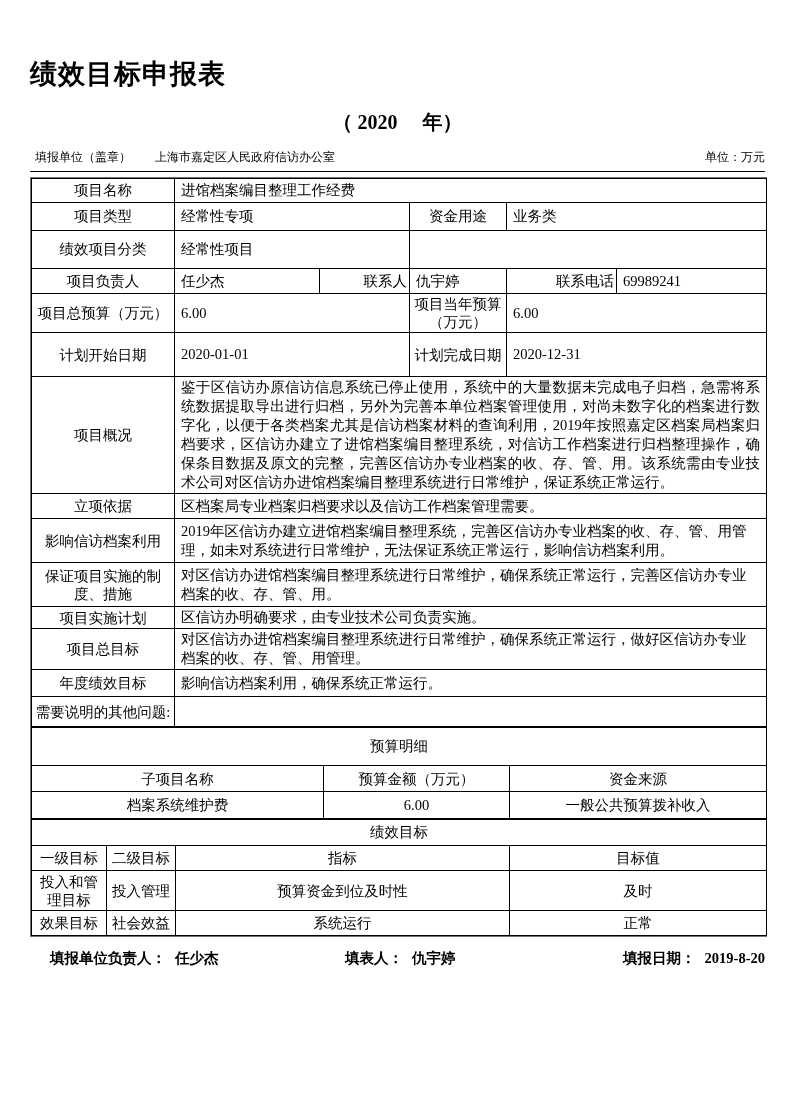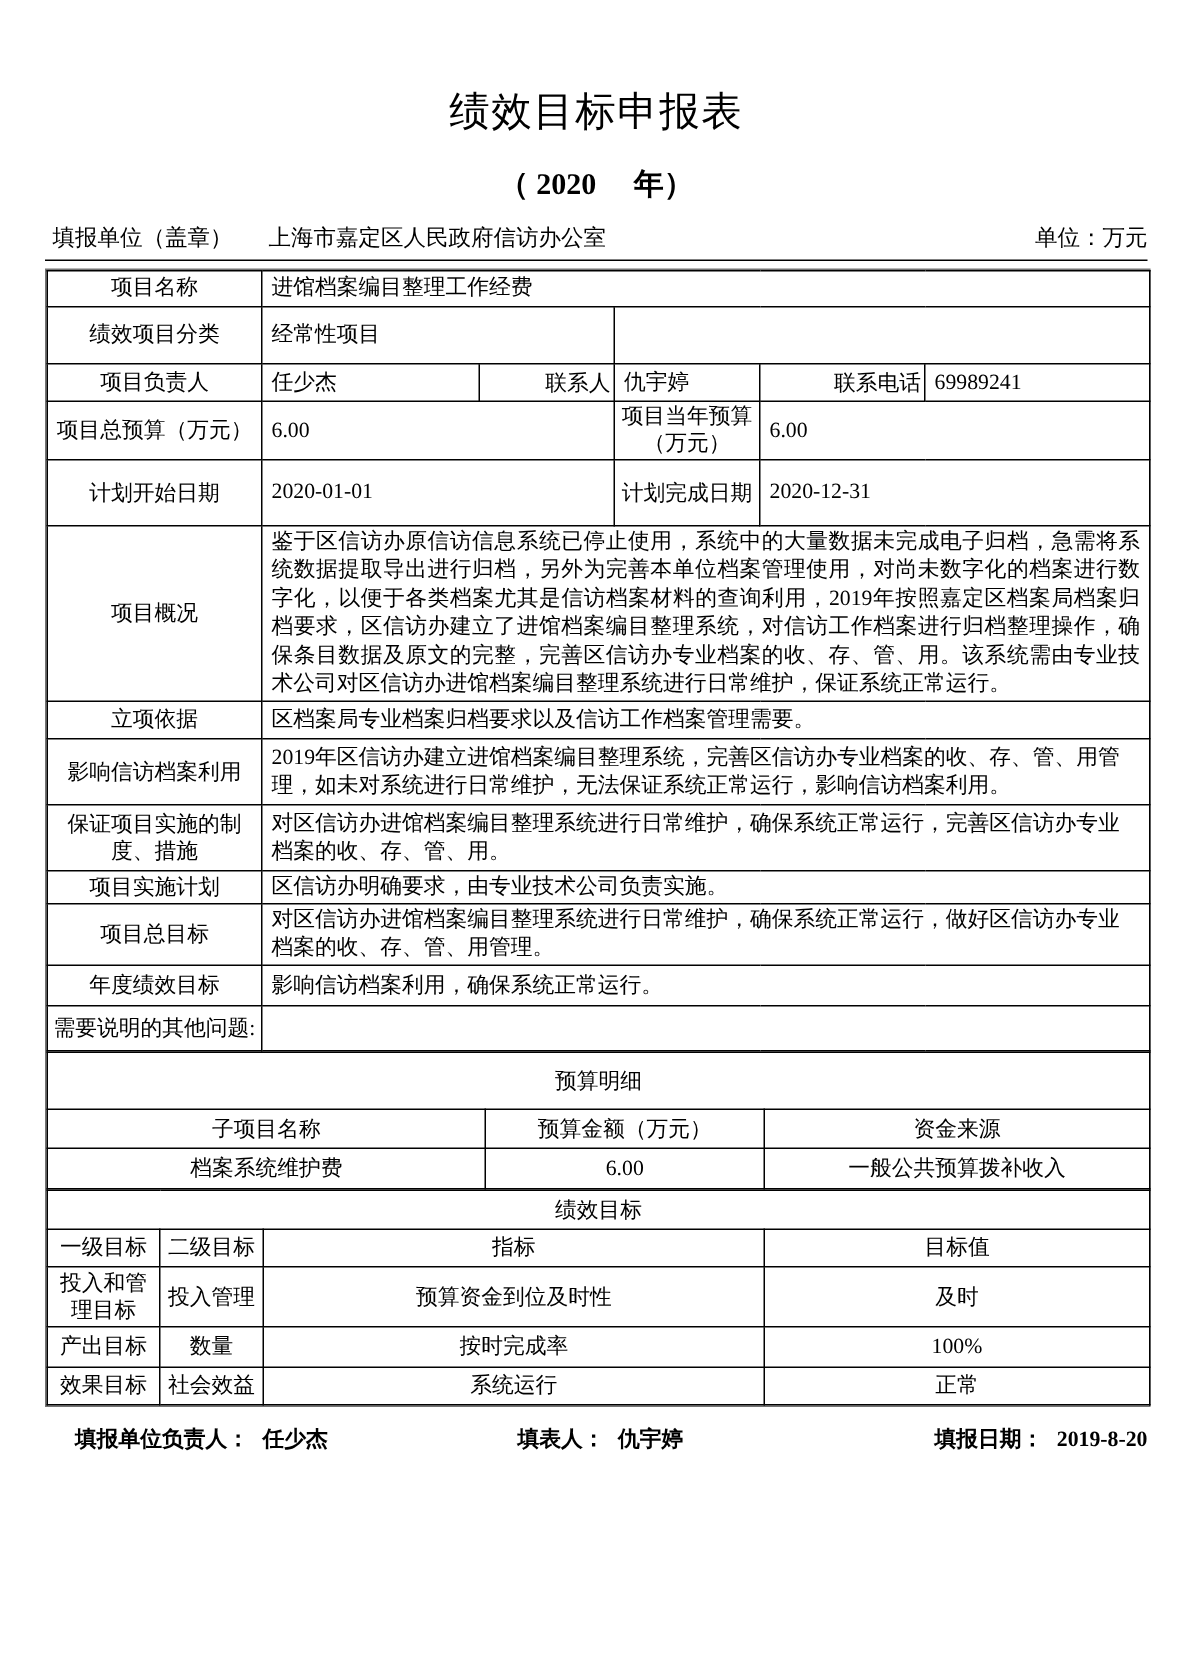--- a/index.html
+++ b/index.html
@@ -4,33 +4,33 @@
 <style>
   html,body { margin:0; padding:0; background:#ffffff; }
   body {
     width:794px; height:1108px; overflow:hidden;
     font-family:"Liberation Serif","DejaVu Serif",serif;
     color:#000;
   }
   .page { position:relative; width:794px; height:1108px; box-sizing:border-box; padding:0 29px 0 30px; }
 
   .doc-title {
-    margin:56px 0 0 0; text-align:center;
+    margin:56px 0 0 0; 
     font-family:"Liberation Sans","DejaVu Sans",sans-serif;
-    font-size:27px; font-weight:normal; letter-spacing:1px;
+    font-size:27px; font-weight:bold; letter-spacing:1px;
   }
   .year-line {
     margin-top:17px; text-align:center;
     font-size:20px; font-weight:bold; white-space:pre;
   }
   .head-line {
     display:flex; align-items:baseline;
     margin-top:13px; padding:0 0 5px 5px;
     border-bottom:1px solid #000;
-    font-size:15px;
+    font-size:12px;
   }
   .head-line .unit-value { margin-left:24px; }
   .head-line .money-unit { margin-left:auto; }
 
   .outer { width:735px; border:1px solid #737373; margin-top:5px; }
   table.grid {
     width:100%; border-collapse:collapse; table-layout:fixed;
     font-size:14.5px;
   }
   table.grid td { border:1px solid #000; overflow:hidden; }
@@ -73,20 +73,26 @@
           <col style="width:90px">
         <col style="width:97px">
           <col style="width:110px">
           <col style="width:150px">
       </colgroup>
       <tbody>
           <tr style="height:24px">
         <td class="lab">项目名称</td>
         <td class="val" colspan="5">进馆档案编目整理工作经费</td>
       </tr>
+      <tr style="height:28px">
+        <td class="lab">项目类型</td>
+        <td class="val" colspan="2">经常性专项</td>
+        <td class="ctr">资金用途</td>
+        <td class="val" colspan="2">业务类</td>
+      </tr>
       <tr style="height:38px">
         <td class="lab">绩效项目分类</td>
         <td class="val" colspan="2">经常性项目</td>
         <td class="val" colspan="3"></td>
       </tr>
       <tr style="height:25px">
         <td class="lab">项目负责人</td>
         <td class="val">任少杰</td>
         <td class="lab-l">联系人</td>
         <td class="val">仇宇婷</td>
@@ -178,26 +184,20 @@
         <td class="ctr">一级目标</td>
         <td class="ctr">二级目标</td>
         <td class="ctr">指标</td>
         <td class="ctr">目标值</td>
       </tr>
       <tr style="height:40px">
         <td class="ctr">投入和管理目标</td>
         <td class="ctr">投入管理</td>
         <td class="ctr">预算资金到位及时性</td>
         <td class="ctr">及时</td>
-      </tr>
-      <tr style="height:27px">
-        <td class="ctr">产出目标</td>
-        <td class="ctr">数量</td>
-        <td class="ctr">按时完成率</td>
-        <td class="ctr">100%</td>
       </tr>
       <tr style="height:25px">
         <td class="ctr">效果目标</td>
         <td class="ctr">社会效益</td>
         <td class="ctr">系统运行</td>
         <td class="ctr">正常</td>
       </tr>
     </tbody>
       </table>
   </div>

